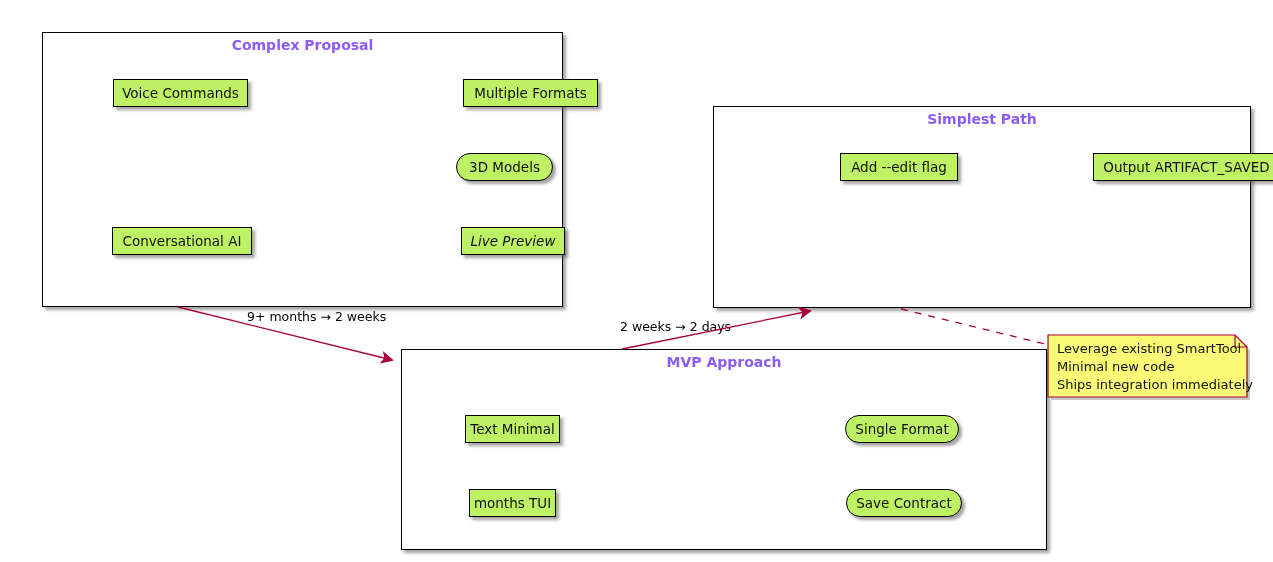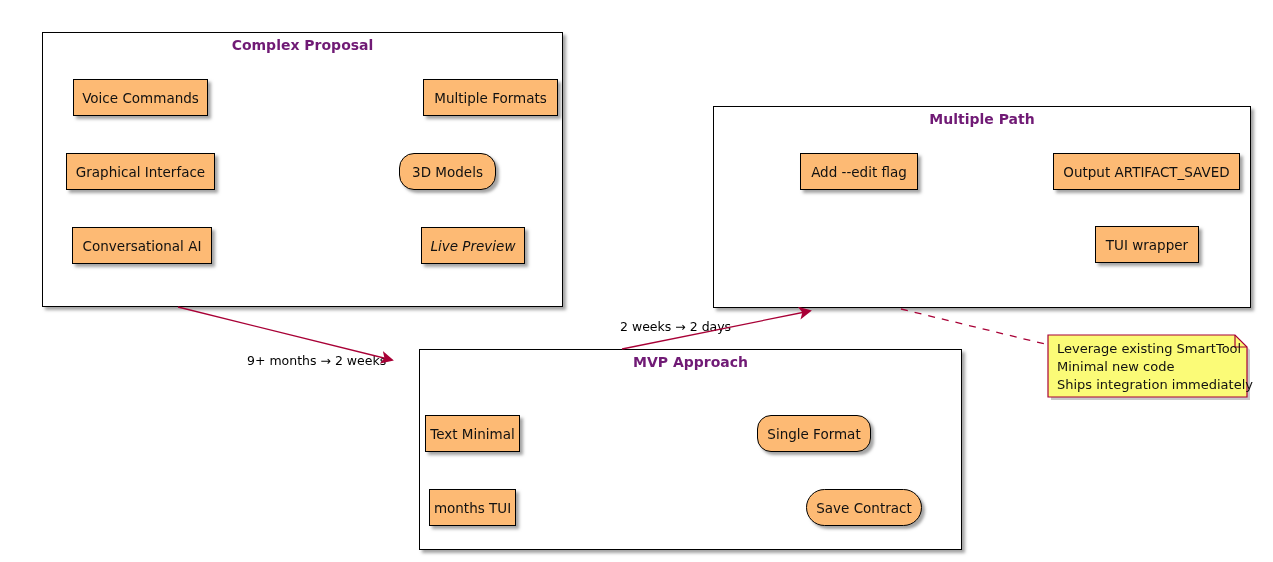--- a/index.html
+++ b/index.html
@@ -20,35 +20,36 @@
     box-sizing: border-box;
   }
   .pkg-title {
     position: absolute;
     top: 4px;
     left: 0;
     right: 0;
     text-align: center;
     font-weight: bold;
     font-size: 14px;
-    color: #701a75;
+    color: #8b5cf6;
   }
   .node {
     position: absolute;
-    height: 37px;
+    height: 28px;
     box-sizing: border-box;
-    background: #fdba74;
+    background: #bef264;
     border: 1.5px solid #000000;
     box-shadow: 3px 3px 3px rgba(90,90,90,0.55);
     display: flex;
     align-items: center;
     justify-content: center;
     font-size: 13.5px;
     white-space: nowrap;
     color: #111111;
+    margin-left: 40px;
   }
   .edge-label {
     position: absolute;
     font-size: 12.5px;
     color: #000000;
     white-space: nowrap;
   }
   .overlay-svg {
     position: absolute;
     left: 0;
@@ -62,44 +63,42 @@
 </head>
 <body>
 
 <div class="canvas">
 
   <div class="package" style="left:42px; top:32px; width:521px; height:275px;">
     <div class="pkg-title">Complex Proposal</div>
   </div>
 
   <div class="package" style="left:713px; top:106px; width:538px; height:202px;">
-    <div class="pkg-title">Multiple Path</div>
+    <div class="pkg-title">Simplest Path</div>
   </div>
 
-  <div class="package" style="left:419px; top:349px; width:543px; height:201px;">
+  <div class="package" style="left:401px; top:349px; width:646px; height:201px;">
     <div class="pkg-title">MVP Approach</div>
   </div>
 
   <div class="node" style="left:73px; top:79px; width:135px;">Voice Commands</div>
   <div class="node" style="left:423px; top:79px; width:135px;">Multiple Formats</div>
-  <div class="node" style="left:66px; top:153px; width:149px;">Graphical Interface</div>
-  <div class="node" style="left:399px; top:153px; width:97px;border-radius:15px;">3D Models</div>
+  <div class="node" style="left:416px; top:153px; width:97px;border-radius:15px;">3D Models</div>
   <div class="node" style="left:72px; top:227px; width:140px;">Conversational AI</div>
   <div class="node" style="left:421px; top:227px; width:104px;font-style:italic;">Live Preview</div>
 
   <div class="node" style="left:800px; top:153px; width:118px;">Add --edit flag</div>
   <div class="node" style="left:1053px; top:153px; width:187px;">Output ARTIFACT_SAVED</div>
-  <div class="node" style="left:1095px; top:226px; width:104px;">TUI wrapper</div>
 
   <div class="node" style="left:425px; top:415px; width:95px;">Text Minimal</div>
-  <div class="node" style="left:757px; top:415px; width:114px;border-radius:14px;">Single Format</div>
+  <div class="node" style="left:805px; top:415px; width:114px;border-radius:14px;">Single Format</div>
   <div class="node" style="left:429px; top:489px; width:87px;">months TUI</div>
   <div class="node" style="left:806px; top:489px; width:116px;border-radius:19px;">Save Contract</div>
 
-  <div class="edge-label" style="left:247px; top:309px;margin-top:44px;">9+ months → 2 weeks</div>
+  <div class="edge-label" style="left:247px; top:309px;">9+ months → 2 weeks</div>
   <div class="edge-label" style="left:620px; top:319px;">2 weeks → 2 days</div>
 
   <svg class="overlay-svg" viewBox="0 0 1273 562">
     <defs>
       <marker id="arrowhead" viewBox="0 0 10 10" refX="8.5" refY="5" markerWidth="10" markerHeight="10" orient="auto">
         <path d="M0,0 L10,5 L0,10 L2.5,5 z" fill="#A80036"></path>
       </marker>
     </defs>
 
     <line x1="178" y1="307" x2="392" y2="360" stroke="#A80036" stroke-width="1.3" marker-end="url(#arrowhead)"></line>

